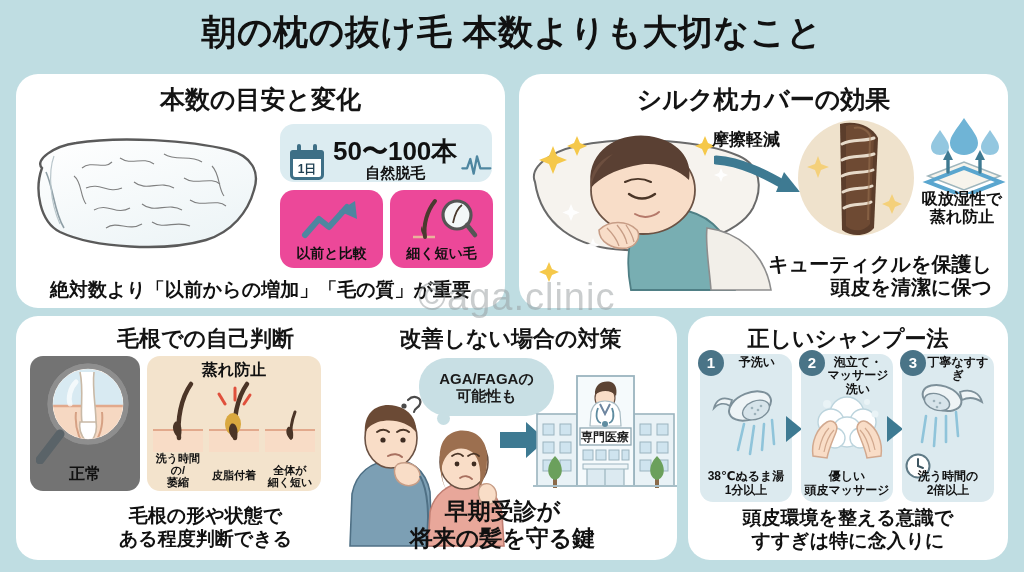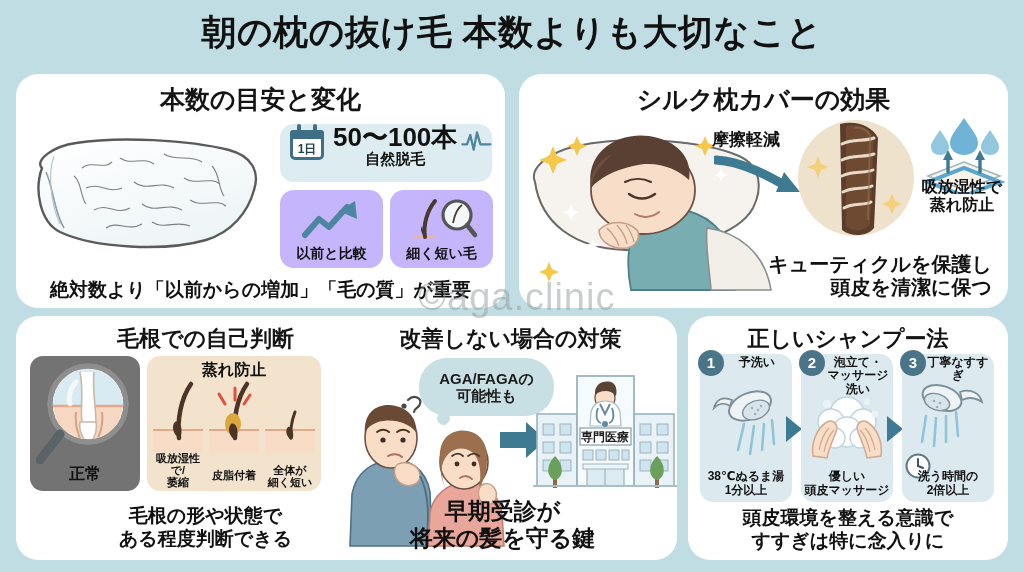--- a/index.html
+++ b/index.html
@@ -57,56 +57,56 @@
   #card-top-left .card-title,
   #card-top-right .card-title { font-size: 25px; margin-top: 9px; }
   #card-bot-left .card-title,
   #card-bot-mid .card-title,
   #card-bot-right .card-title { font-size: 22px; margin-top: 8px; }
 
   
   .pillow-wrap { position: absolute; left: 8px; top: 42px; width: 250px; height: 150px; }
   .stat-pill {
     position: absolute; background: #dcecf1; border-radius: 14px;
-    display: flex; align-items: flex-start;
+    display: flex; align-items: flex-end;
   }
   #pill-count { left: 264px; top: 50px; width: 212px; height: 58px; padding-left: 8px; }
   .cal-icon { width: 38px; height: 38px; flex: 0 0 38px; position: relative; }
   .cal-box { position: absolute; left: 2px; top: 6px; width: 34px; height: 30px;
              border: 3px solid #3e6f86; border-radius: 5px; background: #fff; }
   .cal-top { position: absolute; left: 2px; top: 6px; width: 34px; height: 9px;
              background: #3e6f86; border-radius: 3px 3px 0 0; }
   .cal-peg { position: absolute; top: 0px; width: 4px; height: 8px; background: #3e6f86; border-radius: 2px; }
   .cal-peg.l { left: 9px; } .cal-peg.r { left: 25px; }
   .cal-label { position: absolute; left: 0; top: 17px; width: 38px; text-align: center;
                font-size: 12px; font-weight: bold; color: #1f3f52; }
   .count-text { margin-left: 7px; }
   .count-main { font-size: 26px; font-weight: bold; color: #111; line-height: 26px; white-space: nowrap; }
   .count-sub  { font-size: 15px; font-weight: bold; color: #111; text-align: center; line-height: 18px; }
   .pulse-svg { margin-left: 4px; }
 
   .mini-pill {
-    position: absolute; background: #c4b5fd; border-radius: 14px;
+    position: absolute; background: #ec4899; border-radius: 14px;
     display: flex; flex-direction: column; align-items: center; justify-content: flex-end;
     padding-bottom: 5px;
   }
   #pill-compare { left: 264px; top: 116px; width: 103px; height: 78px; }
   #pill-thin    { left: 374px; top: 116px; width: 103px; height: 78px; }
   .mini-label { font-size: 14px; font-weight: bold; color: #111; white-space: nowrap; }
 
   
   .sleep-wrap { position: absolute; left: 6px; top: 38px; width: 270px; height: 180px; }
   .friction-label {
     position: absolute; left: 193px; top: 54px;
     font-size: 17px; font-weight: bold; color: #111; white-space: nowrap;
   }
   .cuticle-wrap { position: absolute; left: 275px; top: 42px; width: 125px; height: 125px; }
   .humid-wrap { position: absolute; left: 403px; top: 40px; width: 84px; height: 80px; }
   .humid-label {
-    position: absolute; left: 388px; top: 104px; width: 110px; text-align: center;
+    position: absolute; left: 388px; top: 116px; width: 110px; text-align: center;
     font-size: 16px; font-weight: bold; color: #111; line-height: 1.15;
   }
 
   
   .panel-normal {
     position: absolute; left: 14px; top: 40px; width: 110px; height: 135px;
     background: #737373; border-radius: 13px;
   }
   .panel-danger {
     position: absolute; left: 131px; top: 40px; width: 174px; height: 135px;
@@ -385,21 +385,21 @@
       <g stroke="#e0503c" stroke-width="3" stroke-linecap="round">
         <line x1="74" y1="26" x2="68" y2="16"></line>
           <line x1="84" y1="22" x2="84" y2="10"></line>
         <line x1="93" y1="26" x2="99" y2="17"></line>
       </g>
 
       <path d="M140 60 C139 50 141 42 144 34" fill="none" stroke="#4b3527" stroke-width="3" stroke-linecap="round"></path>
       <path d="M140 62 C135 58 134 52 137 49 C140 48 143 52 142 60 Z" fill="#4b3527"></path>
     </svg>
     <div class="dcell" style="left:2px;">
-      <span>吸放湿性で/</span><br>
+      <span>洗う時間の/</span><br>
       <span>萎縮</span>
     </div>
     <div class="dcell" style="left:58px; bottom:9px;">
       <span>皮脂付着</span>
     </div>
     <div class="dcell" style="left:114px;">
       <span>全体が</span><br>
       <span>細く短い</span>
     </div>
   </div>

